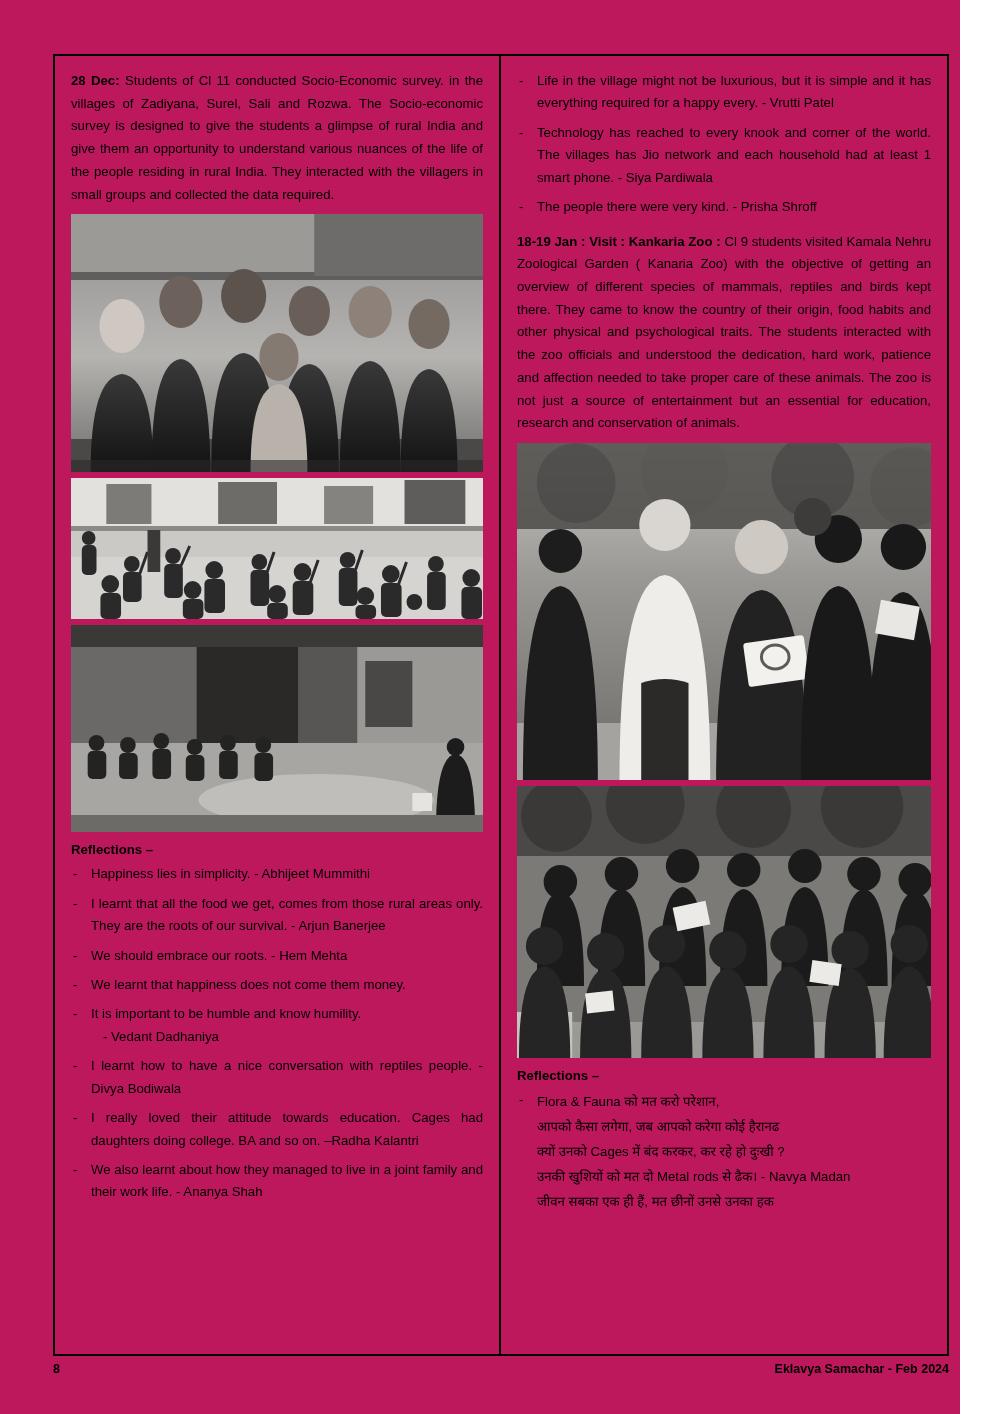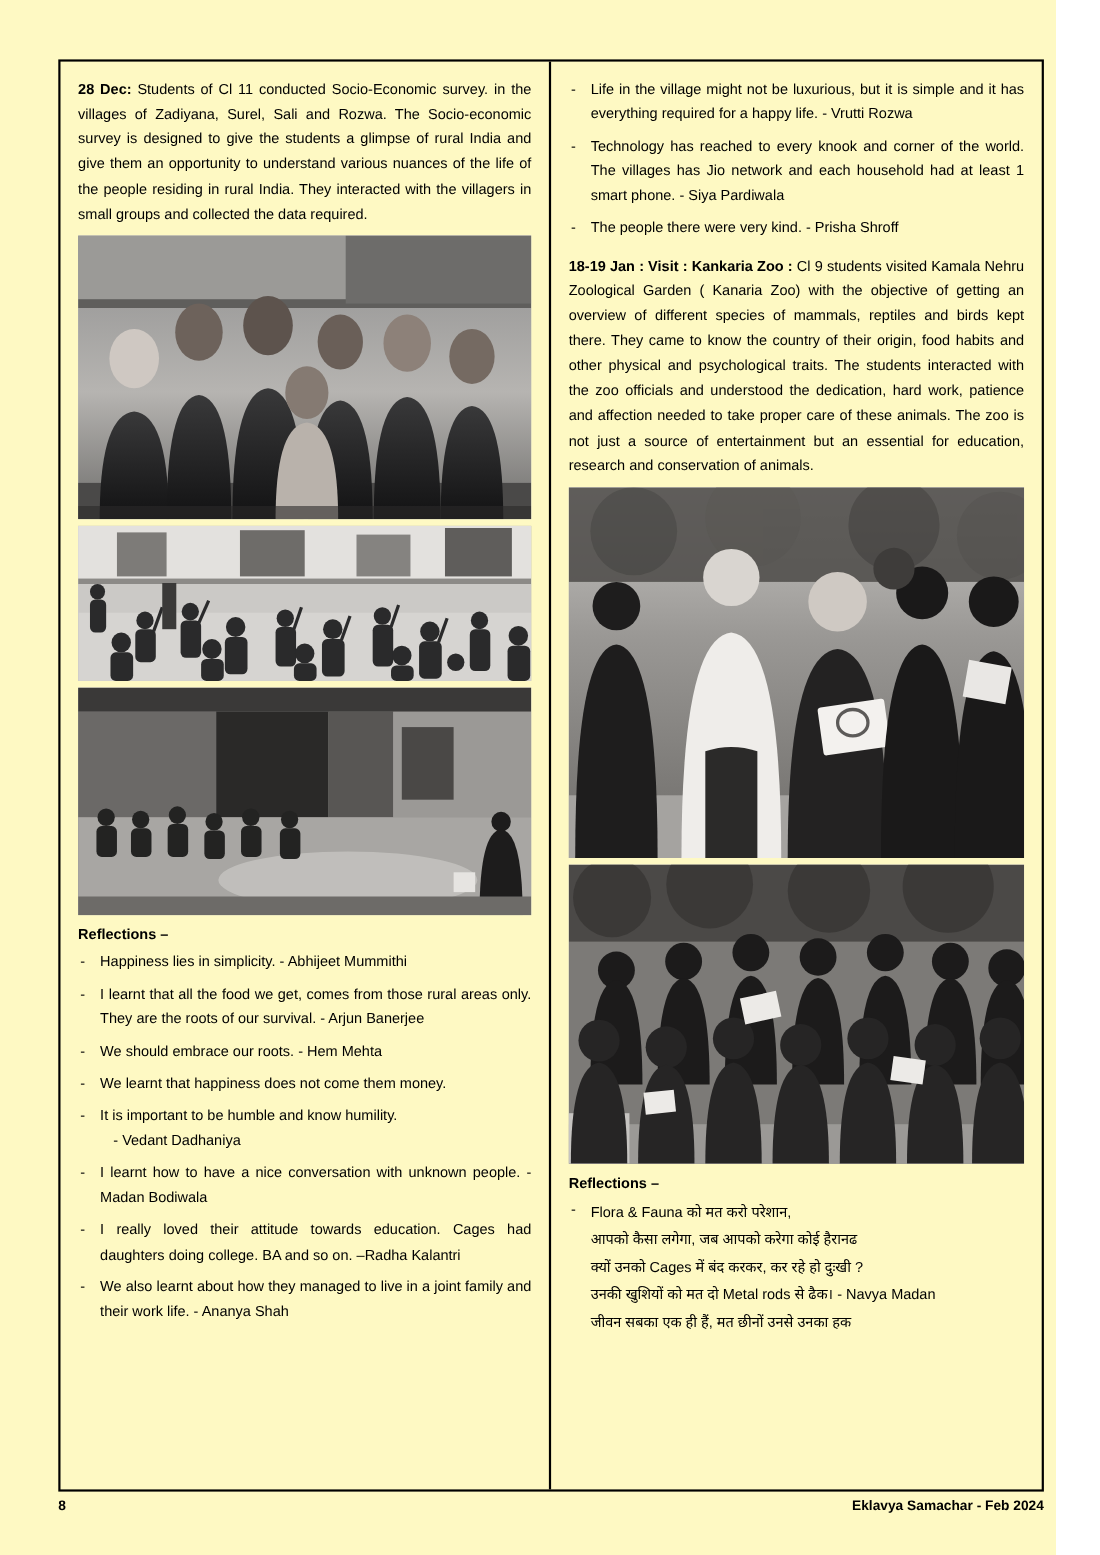--- a/index.html
+++ b/index.html
@@ -12,21 +12,21 @@
     height: 1414px;
     font-family: "Liberation Sans", sans-serif;
     color: #000000;
     position: relative;
   }
   .page {
     position: absolute;
     left: 0; top: 0;
     width: 960px;
     height: 1414px;
-    background: #fef9c3;
+    background: #be185d;
   }
   .frame {
     position: absolute;
     left: 53px;
     top: 54px;
     width: 896px;
     height: 1302px;
     border: 2px solid #000;
     box-sizing: border-box;
     display: flex;
@@ -241,30 +241,30 @@
       </div>
 
       <div class="reflections-head">Reflections –</div>
 
       <ul class="reflist">
         <li><span class="dash">-</span><span>Happiness lies in simplicity. - Abhijeet Mummithi</span></li>
         <li><span class="dash">-</span><span>I learnt that all the food we get, comes from those rural areas only. They are the roots of our survival. - Arjun Banerjee</span></li>
         <li><span class="dash">-</span><span>We should embrace our roots. - Hem Mehta</span></li>
         <li><span class="dash">-</span><span>We learnt that happiness does not come them money.</span></li>
         <li><span class="dash">-</span><span>It is important to be humble and know humility.</span><span class="cont">- Vedant Dadhaniya</span></li>
-        <li><span class="dash">-</span><span>I learnt how to have a nice conversation with unknown people. - Madan Bodiwala</span></li>
+        <li><span class="dash">-</span><span>I learnt how to have a nice conversation with reptiles people. - Divya Bodiwala</span></li>
         <li><span class="dash">-</span><span>I really loved their attitude towards education. Cages had daughters doing college. BA and so on.  –Radha Kalantri</span></li>
         <li><span class="dash">-</span><span>We also learnt about how they managed to live in a joint family and their work life. - Ananya Shah</span></li>
       </ul>
     </div>
 
     <div class="col col-right">
 
       <ul class="reflist" style="margin-bottom:12px;">
-        <li><span class="dash">-</span><span>Life in the village might not be luxurious, but it is simple and it has everything required for a happy life. - Vrutti Rozwa</span></li>
+        <li><span class="dash">-</span><span>Life in the village might not be luxurious, but it is simple and it has everything required for a happy every. - Vrutti Patel</span></li>
         <li><span class="dash">-</span><span>Technology has reached to every knook and corner of the world. The villages has Jio network and each household had at least 1 smart phone. - Siya Pardiwala</span></li>
         <li><span class="dash">-</span><span>The people there were very kind. - Prisha Shroff</span></li>
       </ul>
 
       <p class="body"><b>18-19 Jan : Visit : Kankaria Zoo :</b><span> Cl 9 students visited Kamala Nehru Zoological Garden ( Kanaria Zoo) with the objective of getting an overview of different species of mammals, reptiles and birds kept there. They came to know the country of their origin, food habits and other physical and psychological traits. The students interacted with the zoo officials and understood the dedication, hard work, patience and affection needed to take proper care of these animals.   The zoo is not just a source of entertainment but an essential for education, research and conservation of animals.</span></p>
 
       <div class="photo" style="height:337px;">
         <svg class="p-sky" viewBox="0 0 420 337" preserveAspectRatio="none">
           <defs>
             <linearGradient id="bg4" x1="0" y1="0" x2="0" y2="1">

